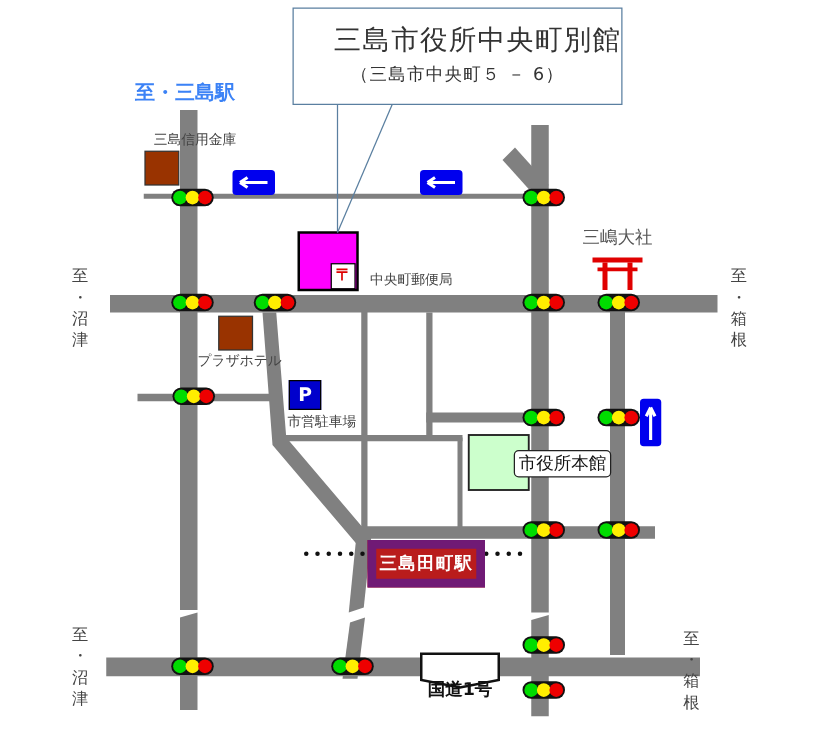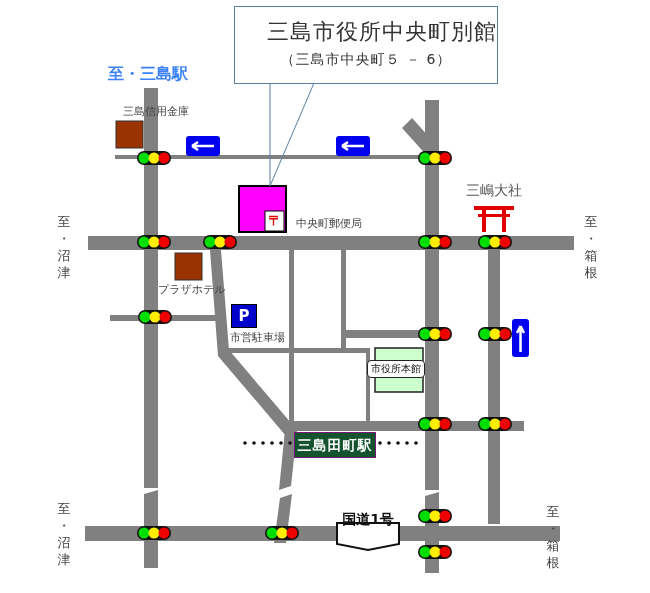--- a/index.html
+++ b/index.html
@@ -3,24 +3,24 @@
 <meta charset="utf-8">
 <style>
   html,body{margin:0;padding:0;background:#fff;}
   body{width:650px;height:593px;position:relative;overflow:hidden;font-family:"DejaVu Sans","Liberation Sans",sans-serif;}
   #map{position:absolute;left:0;top:0;}
   .lbl{position:absolute;color:#444;white-space:nowrap;line-height:1;}
   .vlbl{position:absolute;color:#444;font-size:13px;line-height:17px;text-align:center;width:16px;}
   .callout{position:absolute;left:234px;top:6px;width:264px;height:78px;border:1.5px solid #5a7fa0;background:#fff;box-sizing:border-box;}
   .callout .t1{position:absolute;left:0;right:0;top:10px;text-align:right;font-size:22px;color:#333;letter-spacing:1px;}
   .callout .t2{position:absolute;left:0;right:0;top:44px;text-align:center;font-size:14px;color:#333;letter-spacing:1px;}
-  .boxlbl{position:absolute;background:#fff;border:1.5px solid #222;border-radius:4px;font-size:10px;color:#111;padding:3px 3px;line-height:1;white-space:nowrap;}
-  .station{position:absolute;left:294px;top:432px;width:80px;height:24px;background:#14532d;border:1px solid #701a75;color:#fff;font-size:14px;font-weight:bold;text-align:center;line-height:24px;letter-spacing:1px;}
+  .boxlbl{position:absolute;background:#fff;border:1.5px solid #222;border-radius:4px;font-size:14px;color:#111;padding:3px 3px;line-height:1;white-space:nowrap;margin-left:44px;}
+  .station{position:absolute;left:294px;top:432px;width:80px;height:24px;background:#b91c1c;border:7px solid #701a75;color:#fff;font-size:14px;font-weight:bold;text-align:center;line-height:24px;letter-spacing:1px;}
   .parking{position:absolute;left:231px;top:304px;width:24px;height:22px;background:#0000cc;border:1px solid #000;color:#fff;font-size:15px;font-weight:bold;text-align:center;line-height:22px;}
-  .route{position:absolute;left:336px;top:506px;width:64px;height:26px;}
+  .route{position:absolute;left:336px;top:538px;width:64px;height:26px;}
   .route span{position:absolute;left:0;right:0;top:5px;text-align:center;font-size:14px;color:#111;font-weight:bold;}
 </style>
 </head>
 <body>
 
 <svg id="map" width="650" height="593" viewBox="0 0 650 593">
 
   <g fill="#808080" stroke="none">
 
     <rect x="144" y="88" width="14" height="400"></rect>

